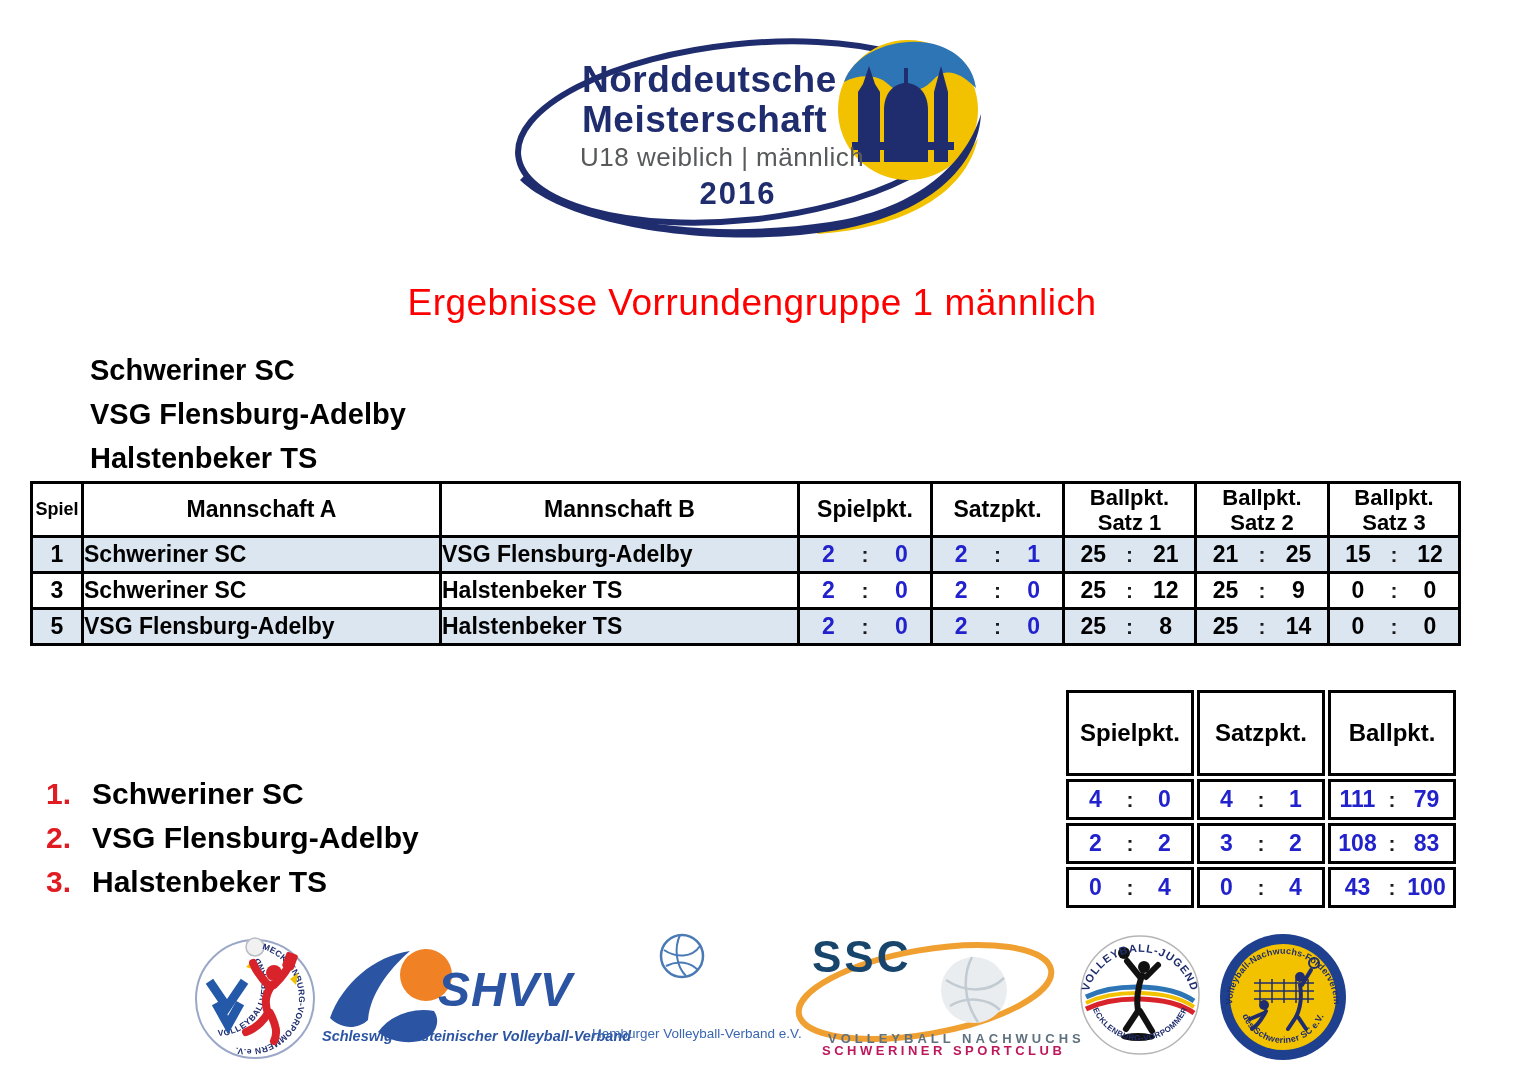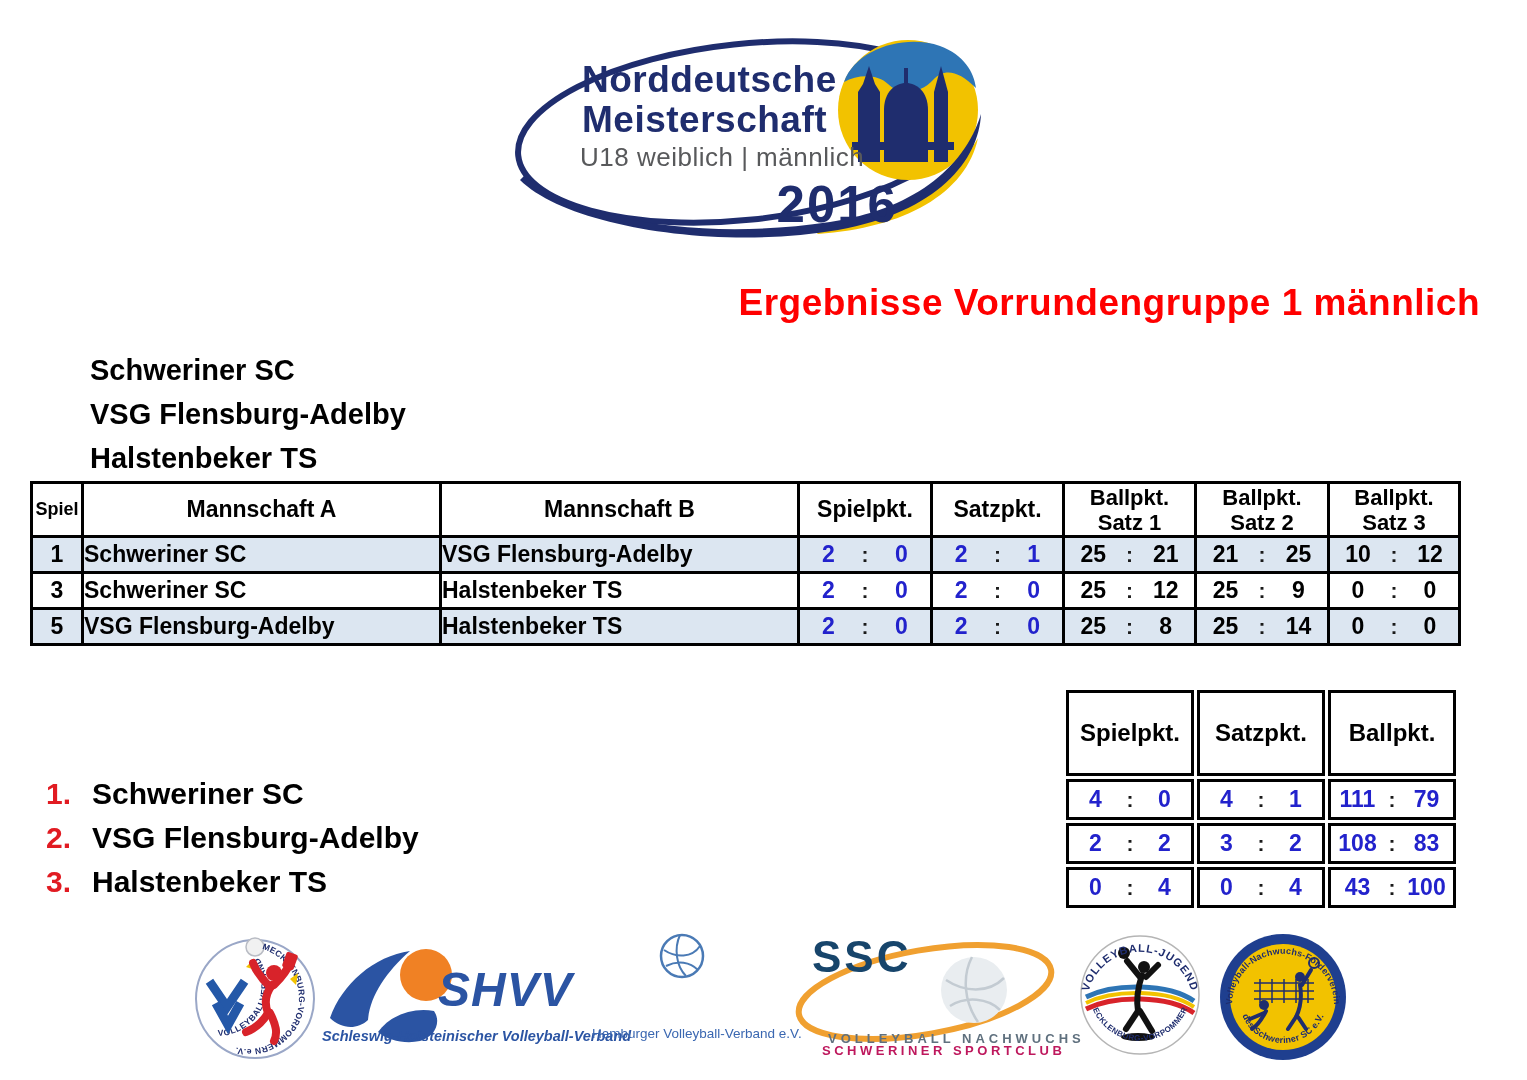--- a/index.html
+++ b/index.html
@@ -6,25 +6,25 @@
   body{width:1527px;height:1080px;position:relative;font-family:"Liberation Sans",sans-serif;overflow:hidden;}
   .page{position:absolute;inset:0;background:#fff;}
 
   
   .header-logo{position:absolute;left:508px;top:30px;width:482px;height:208px;}
   .header-logo svg{position:absolute;left:0;top:0;}
   .hl-text{position:absolute;color:#1f2d6e;font-weight:bold;line-height:1.05;}
   .hl-line1{left:74px;top:31px;font-size:37px;letter-spacing:0.5px;}
   .hl-line2{left:74px;top:71px;font-size:37px;letter-spacing:0.5px;text-align:right;}
   .hl-line3{left:72px;top:114px;font-size:26px;font-weight:normal;color:#58595b;letter-spacing:0.5px;}
-  .hl-year{left:70px;top:148px;width:320px;text-align:right;font-size:51px;letter-spacing:2px;}
-
-  
-  .main-title{position:absolute;left:0;top:282px;width:1480px;text-align:right;
-    color:#ff0000;font-size:37px;font-weight:bold;letter-spacing:0.5px;}
+  .hl-year{left:70px;top:148px;width:320px;text-align:center;font-size:31px;letter-spacing:2px;}
+
+  
+  .main-title{position:absolute;left:0;top:282px;width:1480px;text-align:center;
+    color:#ff0000;font-size:37px;font-weight:normal;letter-spacing:0.5px;padding-left:12px;}
 
   
   .group-teams{position:absolute;left:90px;top:348px;font-size:29px;font-weight:bold;color:#000;}
   .group-teams .gt-line{height:44px;display:flex;align-items:center;}
 
   
   table.results{position:absolute;left:30px;top:481px;border-collapse:collapse;table-layout:fixed;background:#fff;border-radius:6px;}
   table.results th,table.results td{border:3px solid #000;padding:0;color:#000;overflow:hidden;}
   table.results thead th{height:51px;text-align:center;font-weight:bold;font-size:23px;vertical-align:middle;}
   table.results th.spiel-h{font-size:18px;}
@@ -168,21 +168,21 @@
           </td>
         <td>
             <div class="score dark">
               <span class="n">21</span>
               <span class="col">:</span>
               <span class="n">25</span>
             </div>
           </td>
         <td>
             <div class="score dark">
-              <span class="n">10</span>
+              <span class="n">15</span>
               <span class="col">:</span>
               <span class="n">12</span>
             </div>
           </td>
       </tr>
       <tr>
         <td class="spielno">3</td>
         <td class="teamcell">Schweriner SC</td>
         <td class="teamcell">Halstenbeker TS</td>
         <td>

